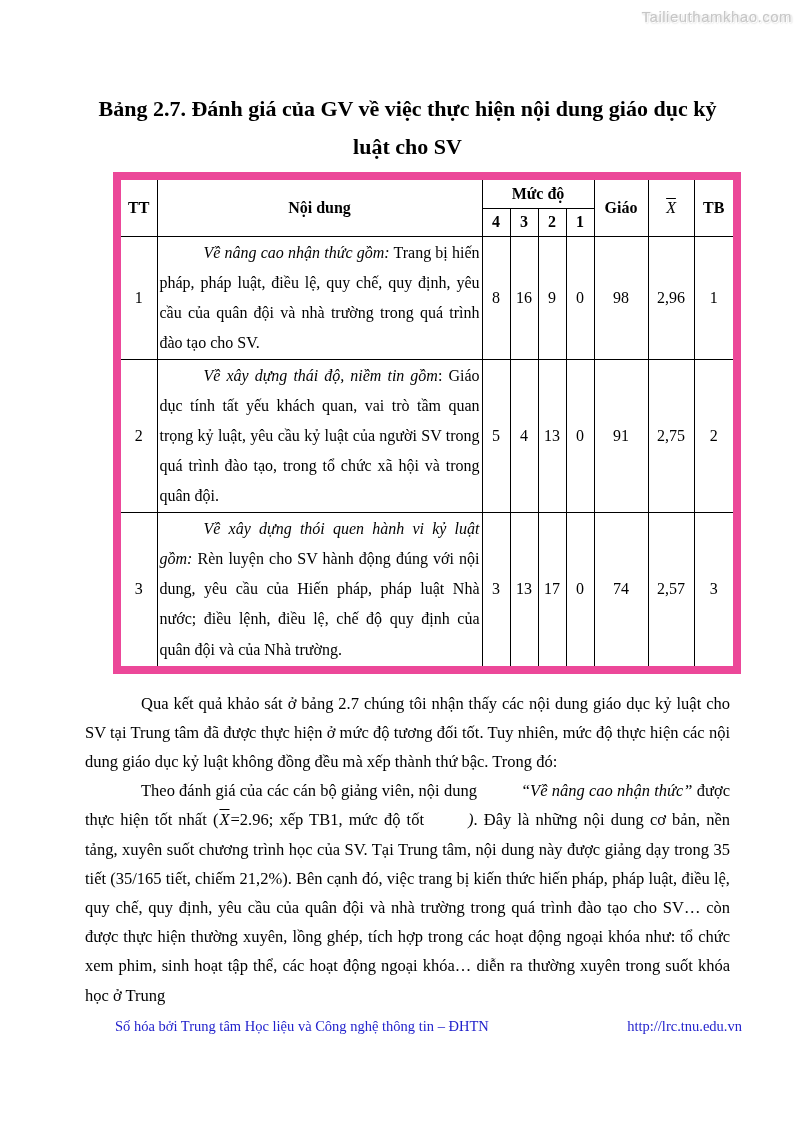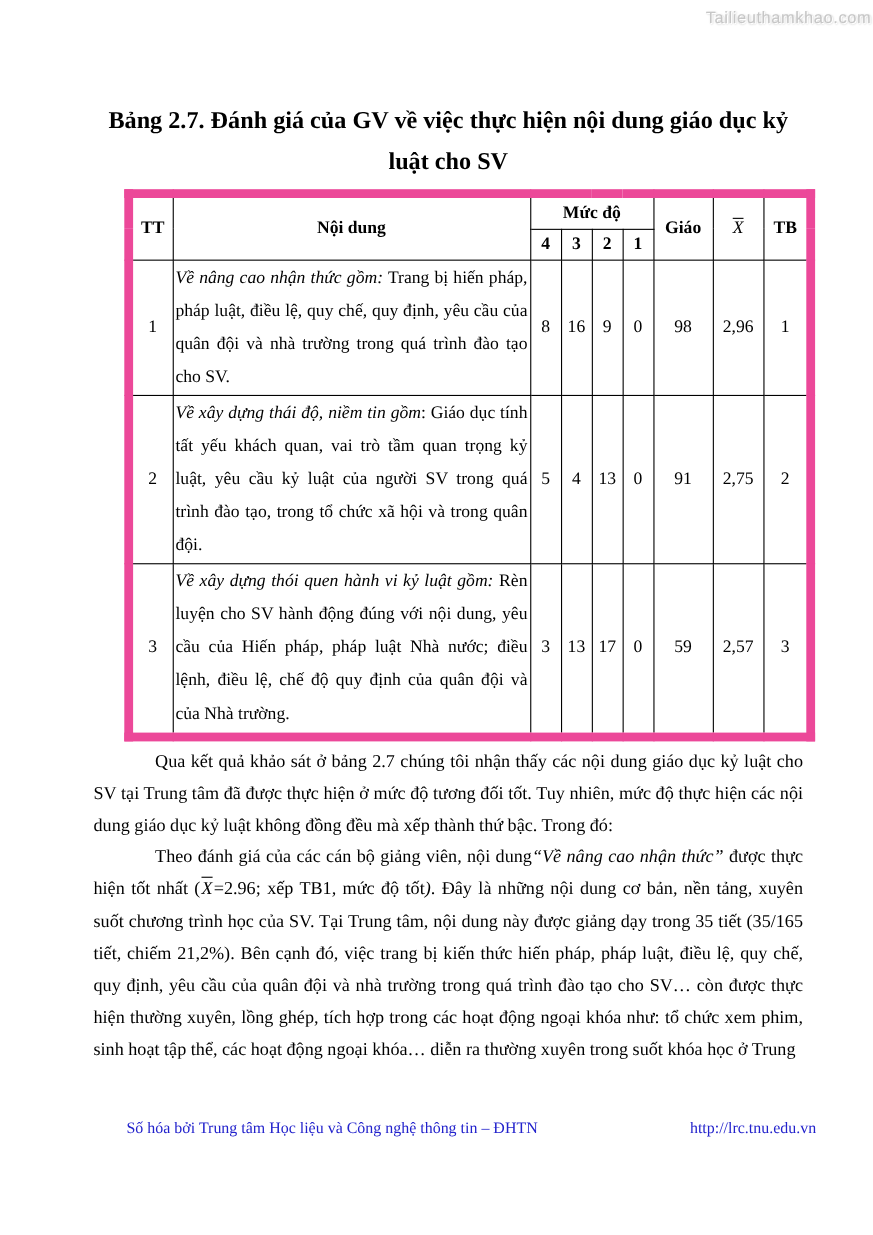--- a/index.html
+++ b/index.html
@@ -49,35 +49,35 @@
   .eval-table th.hdr-top { height: 32px; }
   .eval-table th.hdr-level { height: 28px; }
   .eval-table th.hdr-xbar { font-weight: normal; }
   .cell-num { text-align: center; vertical-align: middle; }
   .cell-content {
     text-align: justify;
     vertical-align: middle;
     padding: 4px 8px 4px 9px;
     line-height: 1.88;
   }
-  .italic { font-style: italic; }
+  .italic { font-style: italic; padding-left: 44px; }
   .xbar {
     font-style: italic;
     font-family: "Liberation Serif", serif;
     text-decoration: overline;
     padding: 0 1px;
   }
   .para {
     font-size: 16.5px;
     line-height: 1.77;
     text-align: justify;
     text-indent: 56px;
     margin: 0;
   }
-  .para.first { margin-top: 3px; }
+  .para.first { margin-top: 15px; }
   .footer {
     position: absolute;
     top: 1018px;
     left: 85px;
     right: 52px;
     display: flex;
     justify-content: space-between;
     align-items: baseline;
     font-size: 14.5px;
   }
@@ -148,21 +148,21 @@
           <td class="cell-num">2,75</td>
           <td class="cell-num">2</td>
         </tr>
         <tr>
           <td class="cell-num">3</td>
           <td class="cell-content"><span class="italic">Về xây dựng thói quen hành vi kỷ luật gồm:</span><span> Rèn luyện cho SV hành động đúng với nội dung, yêu cầu của Hiến pháp, pháp luật Nhà nước; điều lệnh, điều lệ, chế độ quy định của quân đội và của Nhà trường.</span></td>
           <td class="cell-num">3</td>
           <td class="cell-num">13</td>
           <td class="cell-num">17</td>
           <td class="cell-num">0</td>
-          <td class="cell-num">59</td>
+          <td class="cell-num">74</td>
           <td class="cell-num">2,57</td>
           <td class="cell-num">3</td>
         </tr>
       </tbody>
     </table>
 
     <p class="para first">Qua kết quả khảo sát ở bảng 2.7 chúng tôi nhận thấy các nội dung giáo dục kỷ luật cho SV tại Trung tâm đã được thực hiện ở mức độ tương đối tốt. Tuy nhiên, mức độ thực hiện các nội dung giáo dục kỷ luật không đồng đều mà xếp thành thứ bậc. Trong đó:</p>
 
     <p class="para"><span>Theo đánh giá của các cán bộ giảng viên, nội dung</span><span class="italic">“Về nâng cao nhận thức”</span><span> được thực hiện tốt nhất (</span><span class="xbar">X</span><span>=2.96; xếp TB1, mức độ tốt</span><span class="italic">)</span><span>. Đây là những nội dung cơ bản, nền tảng, xuyên suốt chương trình học của SV. Tại Trung tâm, nội dung này được giảng dạy trong 35 tiết (35/165 tiết, chiếm 21,2%). Bên cạnh đó, việc trang bị kiến thức hiến pháp, pháp luật, điều lệ, quy chế, quy định, yêu cầu của quân đội và nhà trường trong quá trình đào tạo cho SV… còn được thực hiện thường xuyên, lồng ghép, tích hợp trong các hoạt động ngoại khóa như: tổ chức xem phim, sinh hoạt tập thể, các hoạt động ngoại khóa… diễn ra thường xuyên trong suốt khóa học ở Trung</span></p>
 

